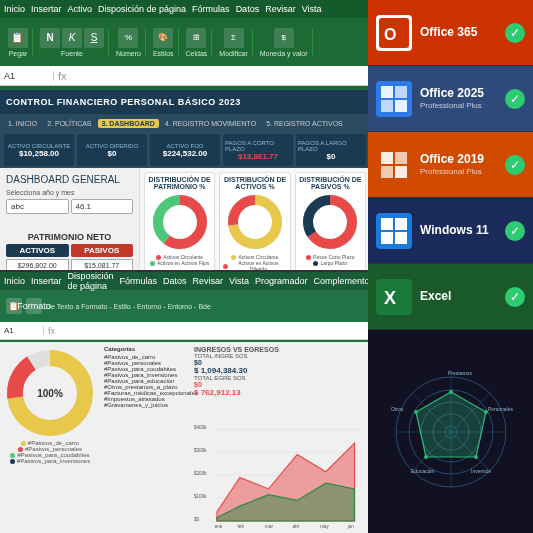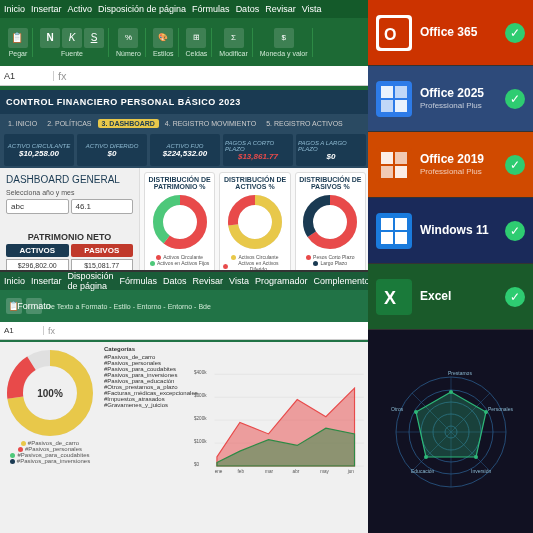--- a/index.html
+++ b/index.html
@@ -147,21 +147,20 @@
     }
     .stat-box {
       background: #1a3a52;
       flex: 1;
       display: flex;
       flex-direction: column;
       align-items: center;
       justify-content: center;
       border-radius: 2px;
       padding: 2px;
-      font-style: italic;
     }
     .stat-label {
       color: #8cb8d0;
       font-size: 6px;
       text-transform: uppercase;
     }
     .stat-value {
       color: #fff;
       font-size: 8px;
       font-weight: bold;
@@ -862,20 +861,31 @@
         <div>#Pasivos_para_coudabites</div>
         <div>#Pasivos_para_inversiones</div>
         <div>#Pasivos_para_educación</div>
         <div>#Otros_prestamos_a_plazo</div>
         <div>#Facturas_médicas_excepcionales</div>
         <div>#Impuestos_atrasados</div>
         <div>#Gravamenes_y_juicios</div>
       </div>
 
       <div class="area-chart-container">
+        <div style="display:flex;gap:10px;margin-bottom:4px;">
+          <div>
+            <div style="font-size:7px;color:#555;font-weight:bold;">INGRESOS VS EGRESOS</div>
+            <div style="font-size:6px;color:#555;">TOTAL INGRE SOS</div>
+            <div style="font-size:7px;color:#1a3a52;font-weight:bold;">$0</div>
+            <div style="font-size:8px;color:#1a3a52;font-weight:bold;">$ 1,094,384.30</div>
+            <div style="font-size:6px;color:#555;">TOTAL EGRE SOS</div>
+            <div style="font-size:7px;color:#e84a4a;font-weight:bold;">$0</div>
+            <div style="font-size:8px;color:#e84a4a;font-weight:bold;">$ 762,912.13</div>
+          </div>
+        </div>
         
         <svg class="area-chart-svg" viewBox="0 0 150 100">
 
           <text x="0" y="98" font-size="4" fill="#555">$0</text>
           <text x="0" y="78" font-size="4" fill="#555">$100k</text>
           <text x="0" y="58" font-size="4" fill="#555">$200k</text>
           <text x="0" y="38" font-size="4" fill="#555">$300k</text>
           <text x="0" y="18" font-size="4" fill="#555">$400k</text>
 
           <line x1="18" y1="98" x2="148" y2="98" stroke="#ddd" stroke-width="0.5"></line>

